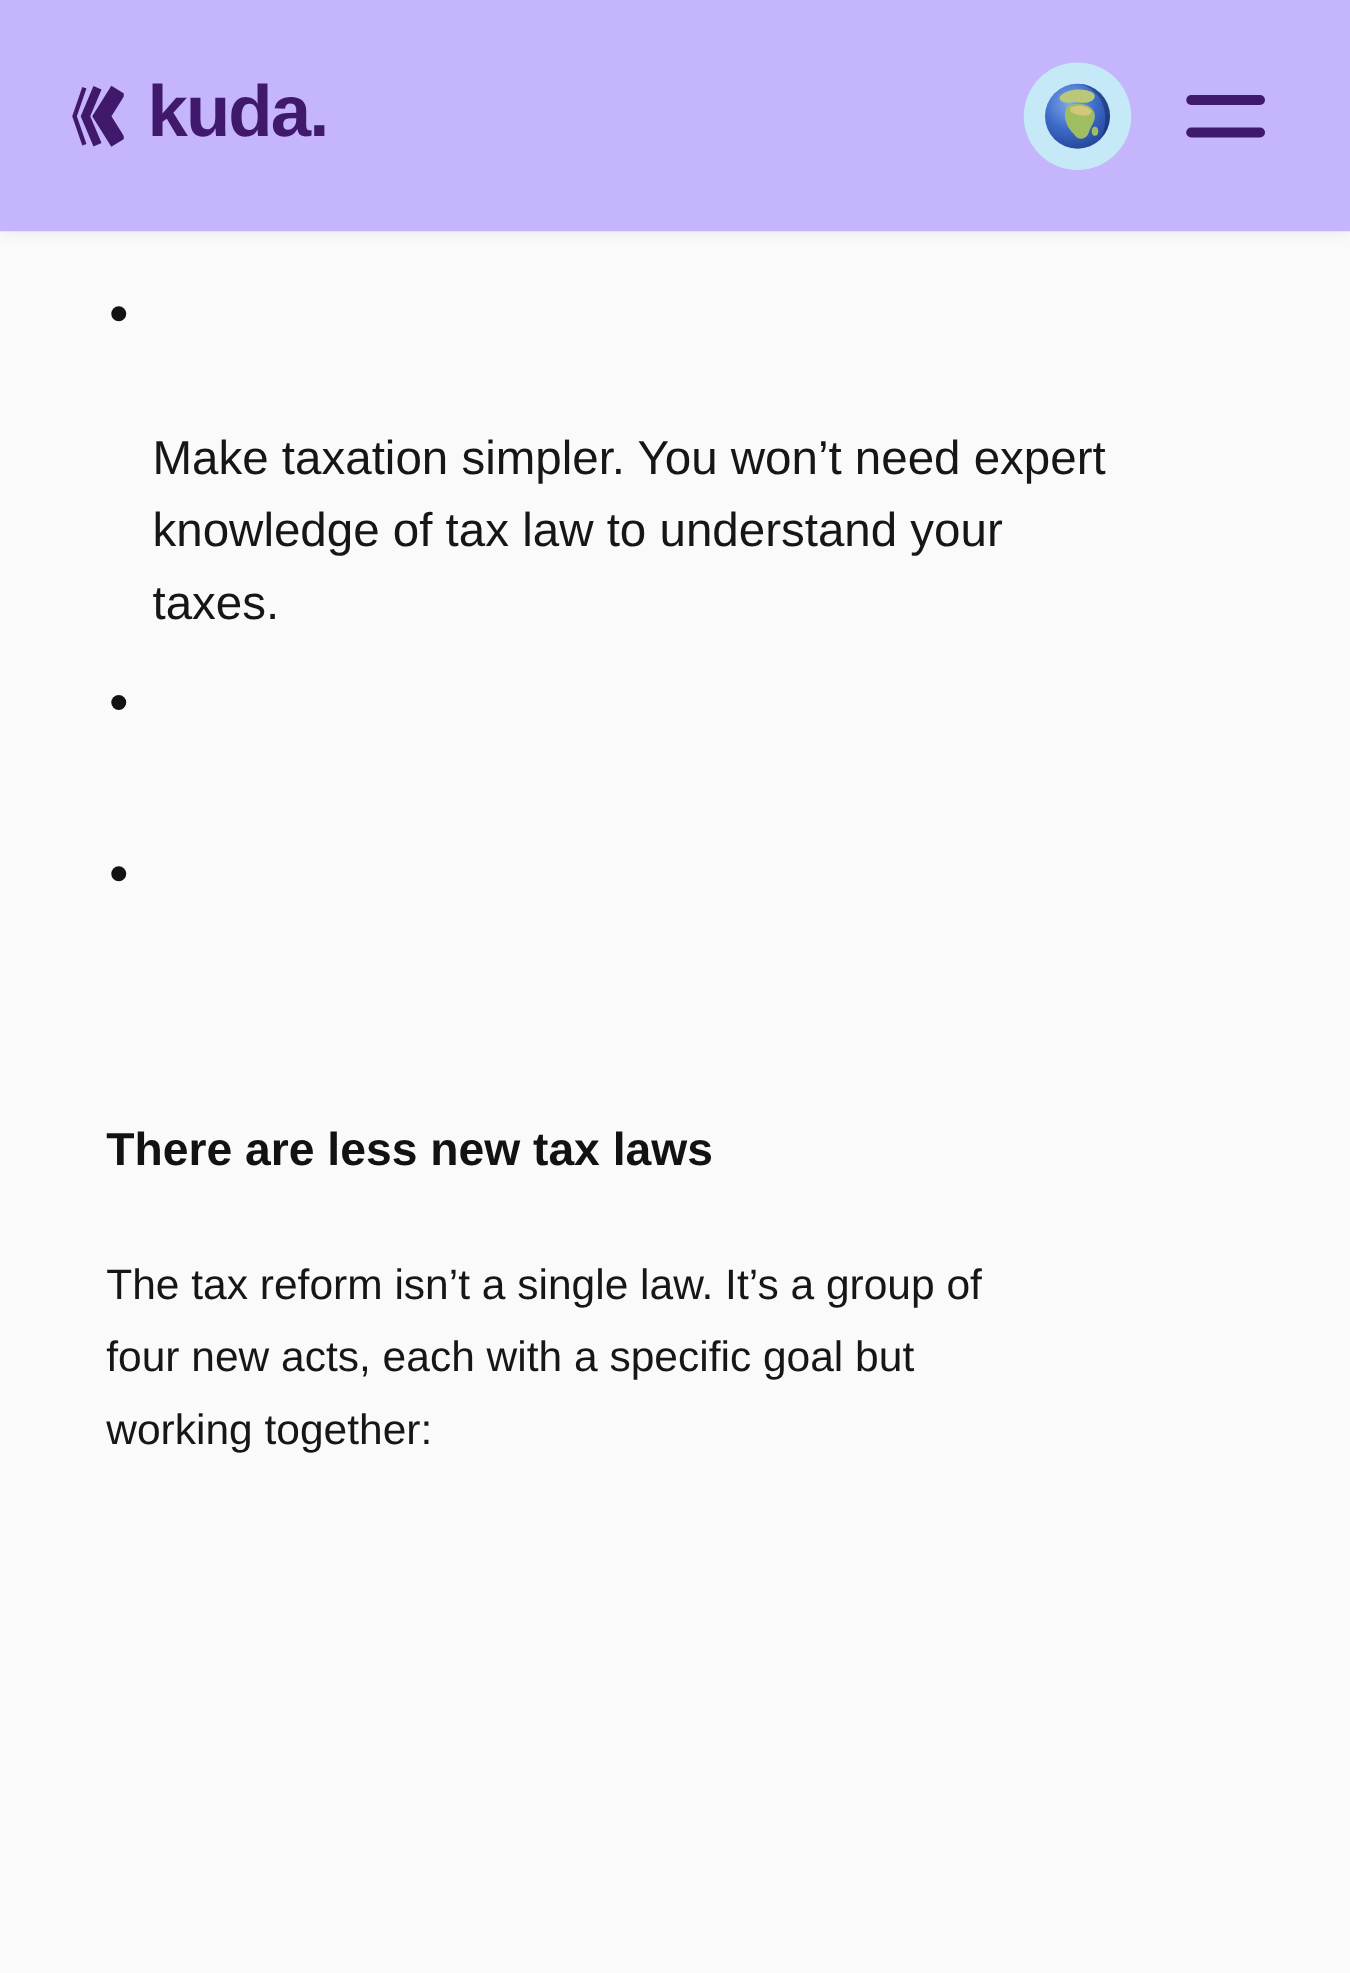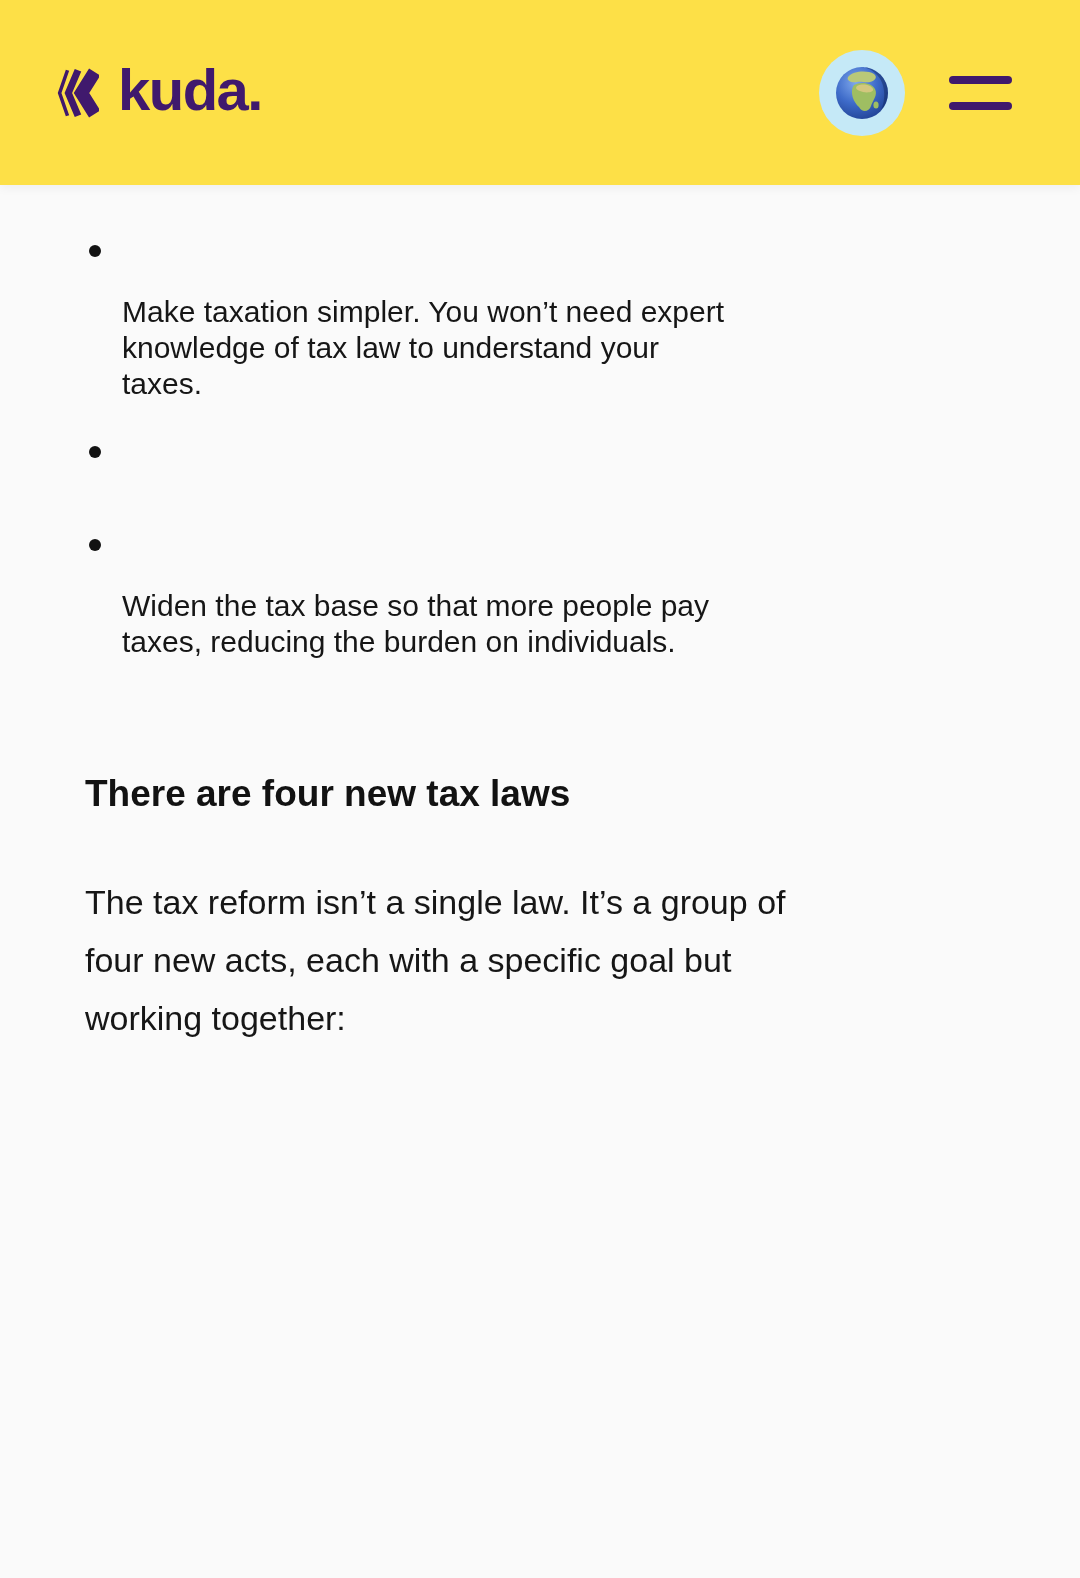--- a/index.html
+++ b/index.html
@@ -12,21 +12,21 @@
     color: #161616;
     overflow: hidden;
     position: relative;
   }
 
   
   .site-header {
     position: relative;
     z-index: 2;
     height: 185px;
-    background: #fde047;
+    background: #c4b5fd;
     display: flex;
     align-items: center;
     justify-content: space-between;
     padding: 0 67px 0 57px;
     box-shadow: 0 3px 10px rgba(0,0,0,0.05);
   }
   .logo {
     display: flex;
     align-items: center;
     gap: 19px;
@@ -85,22 +85,22 @@
     padding: 37px 50px 0 85px;
   }
   .article ul {
     list-style: none;
     margin: 0;
     padding: 0;
   }
   .bullet-item {
     position: relative;
     padding-left: 37px;
-    font-size: 30px;
-    line-height: 36px;
+    font-size: 38px;
+    line-height: 58px;
     white-space: pre-line;
     margin-bottom: 21px;
   }
   .bullet-dot {
     position: absolute;
     left: 4px;
     top: 23px;
     width: 12px;
     height: 12px;
     border-radius: 50%;
@@ -172,24 +172,22 @@
       <span class="bullet-dot"></span>
       <span>Make taxation simpler. You won’t need expert
 knowledge of tax law to understand your
 taxes.</span>
     </li>
     <li class="bullet-item">
       <span class="bullet-dot"></span>
     </li>
     <li class="bullet-item">
       <span class="bullet-dot"></span>
-      <span>Widen the tax base so that more people pay
-taxes, reducing the burden on individuals.</span>
     </li>
   </ul>
 
-  <h2 class="section-heading">There are four new tax laws</h2>
+  <h2 class="section-heading">There are less new tax laws</h2>
 
   <p class="intro-paragraph">The tax reform isn’t a single law. It’s a group of
 four new acts, each with a specific goal but
 working together:</p>
 
 </main>
 
 </body></html>

